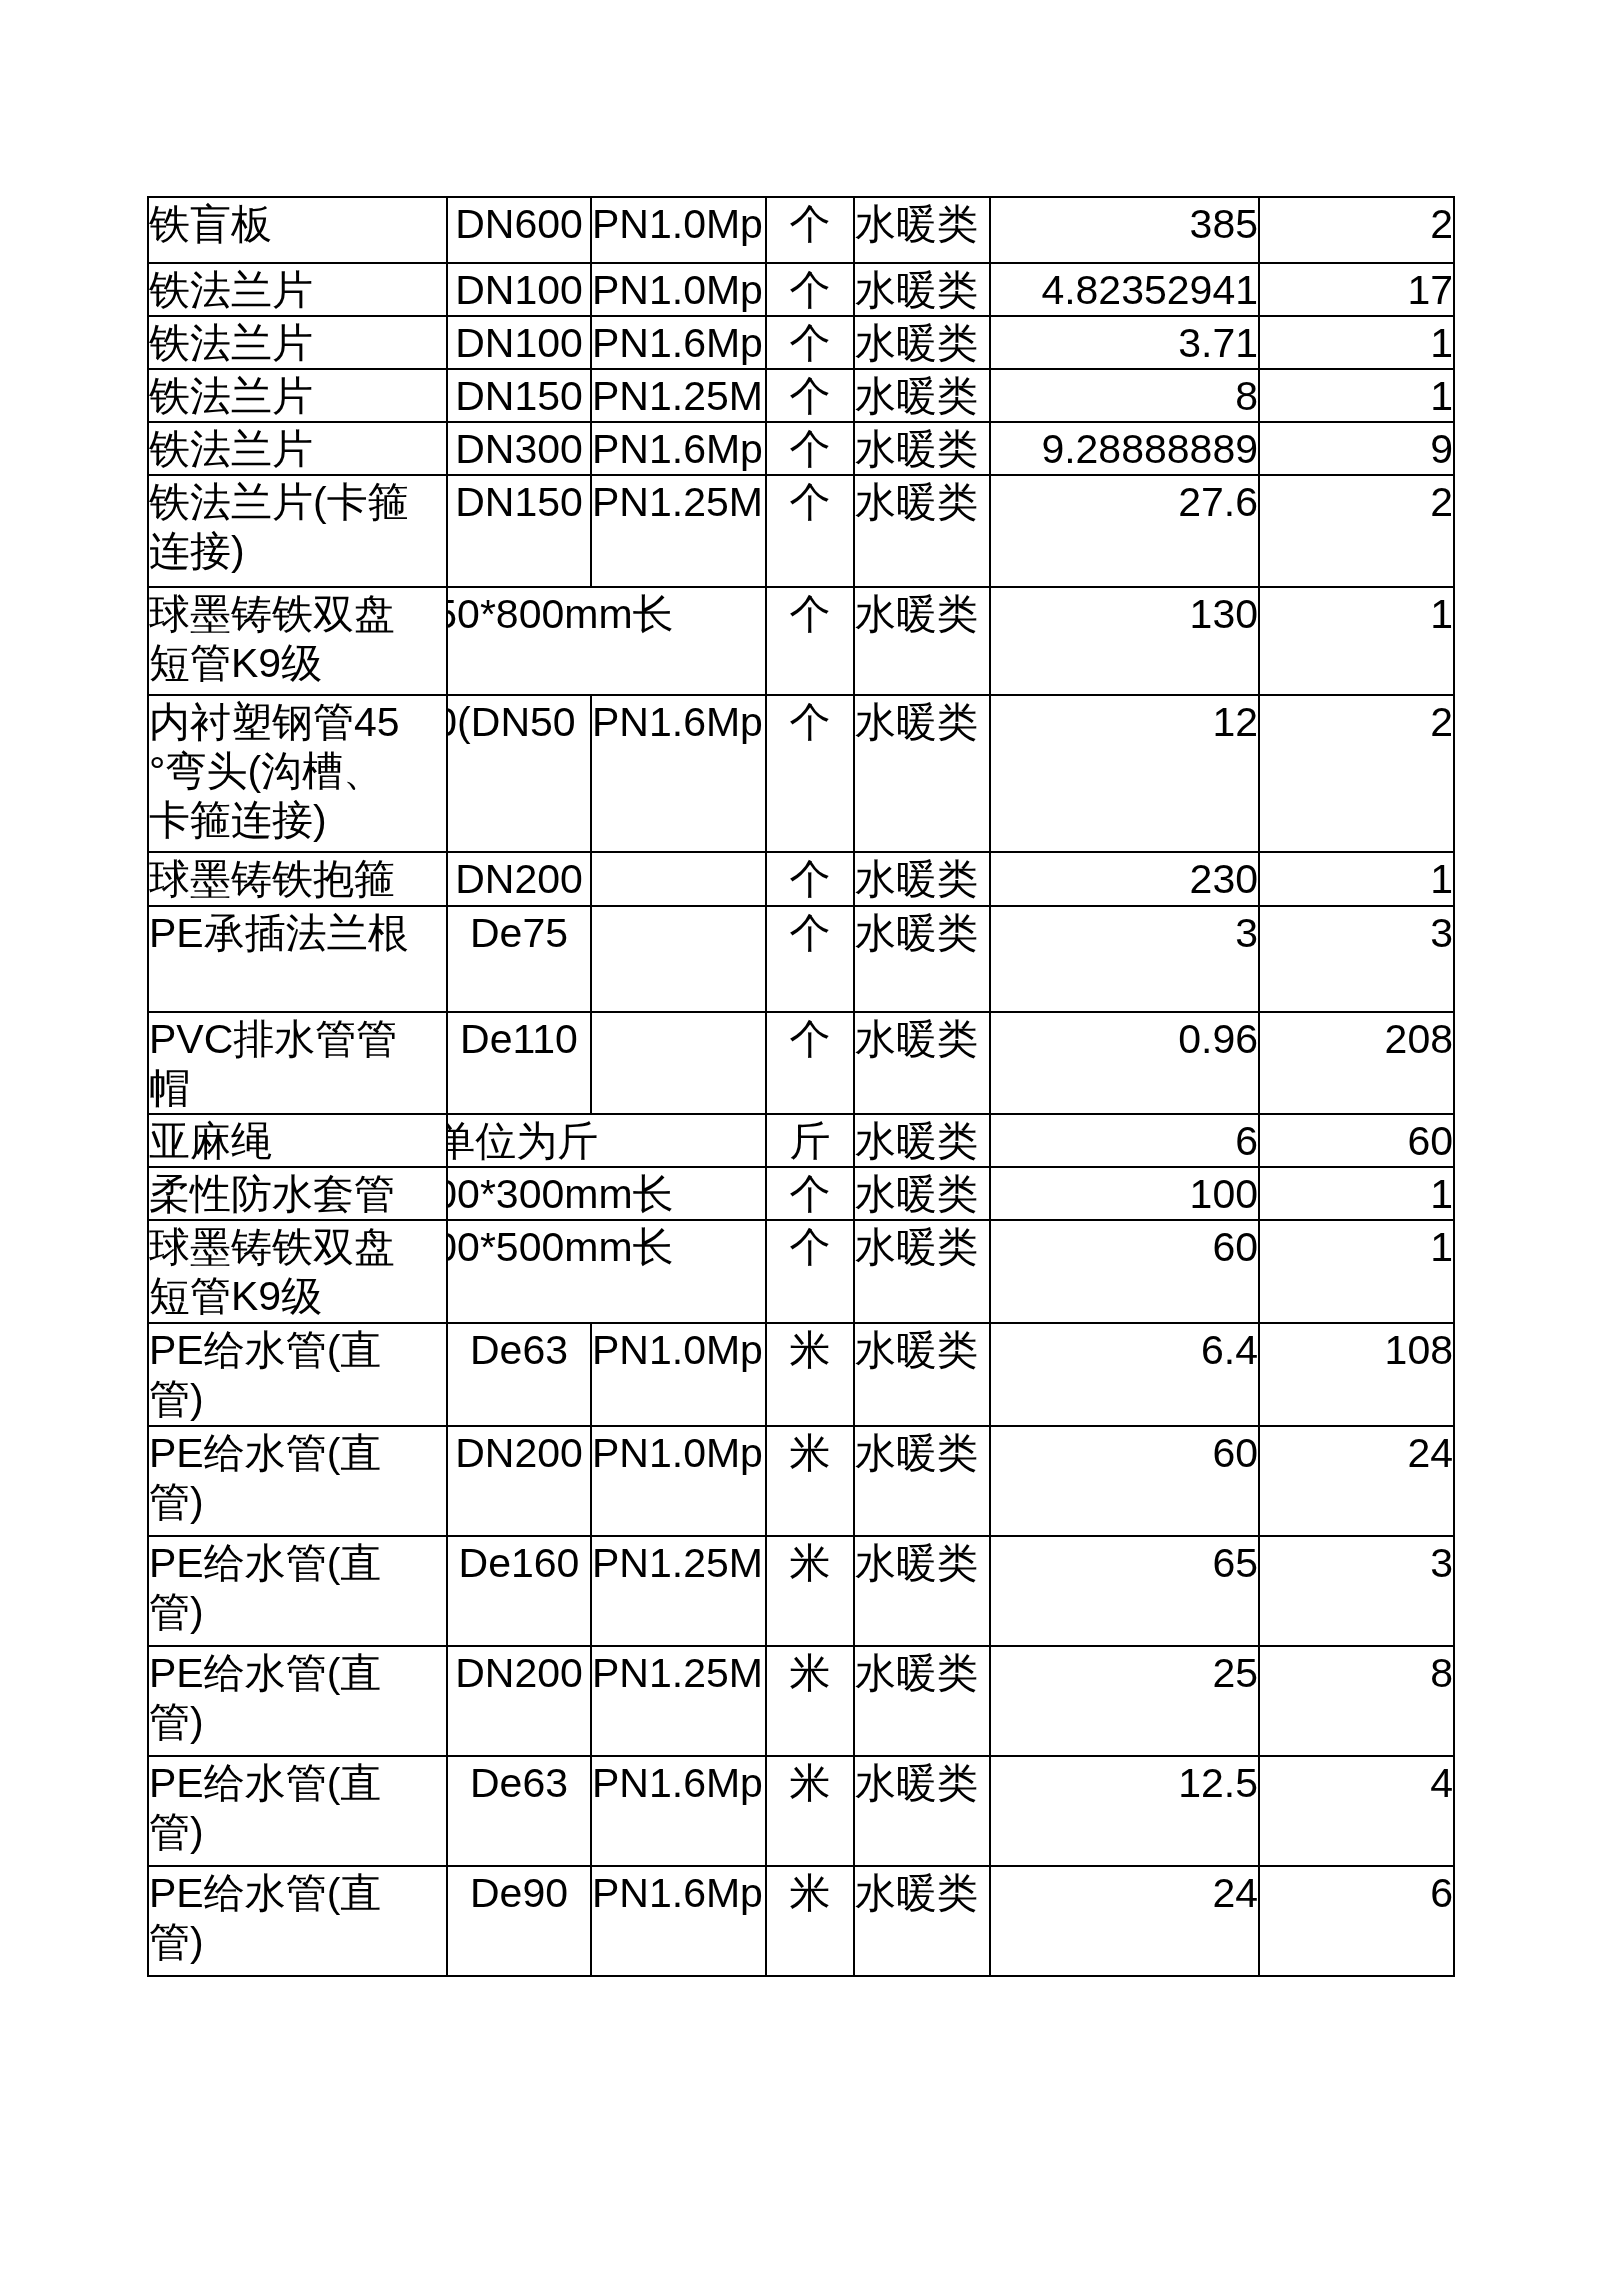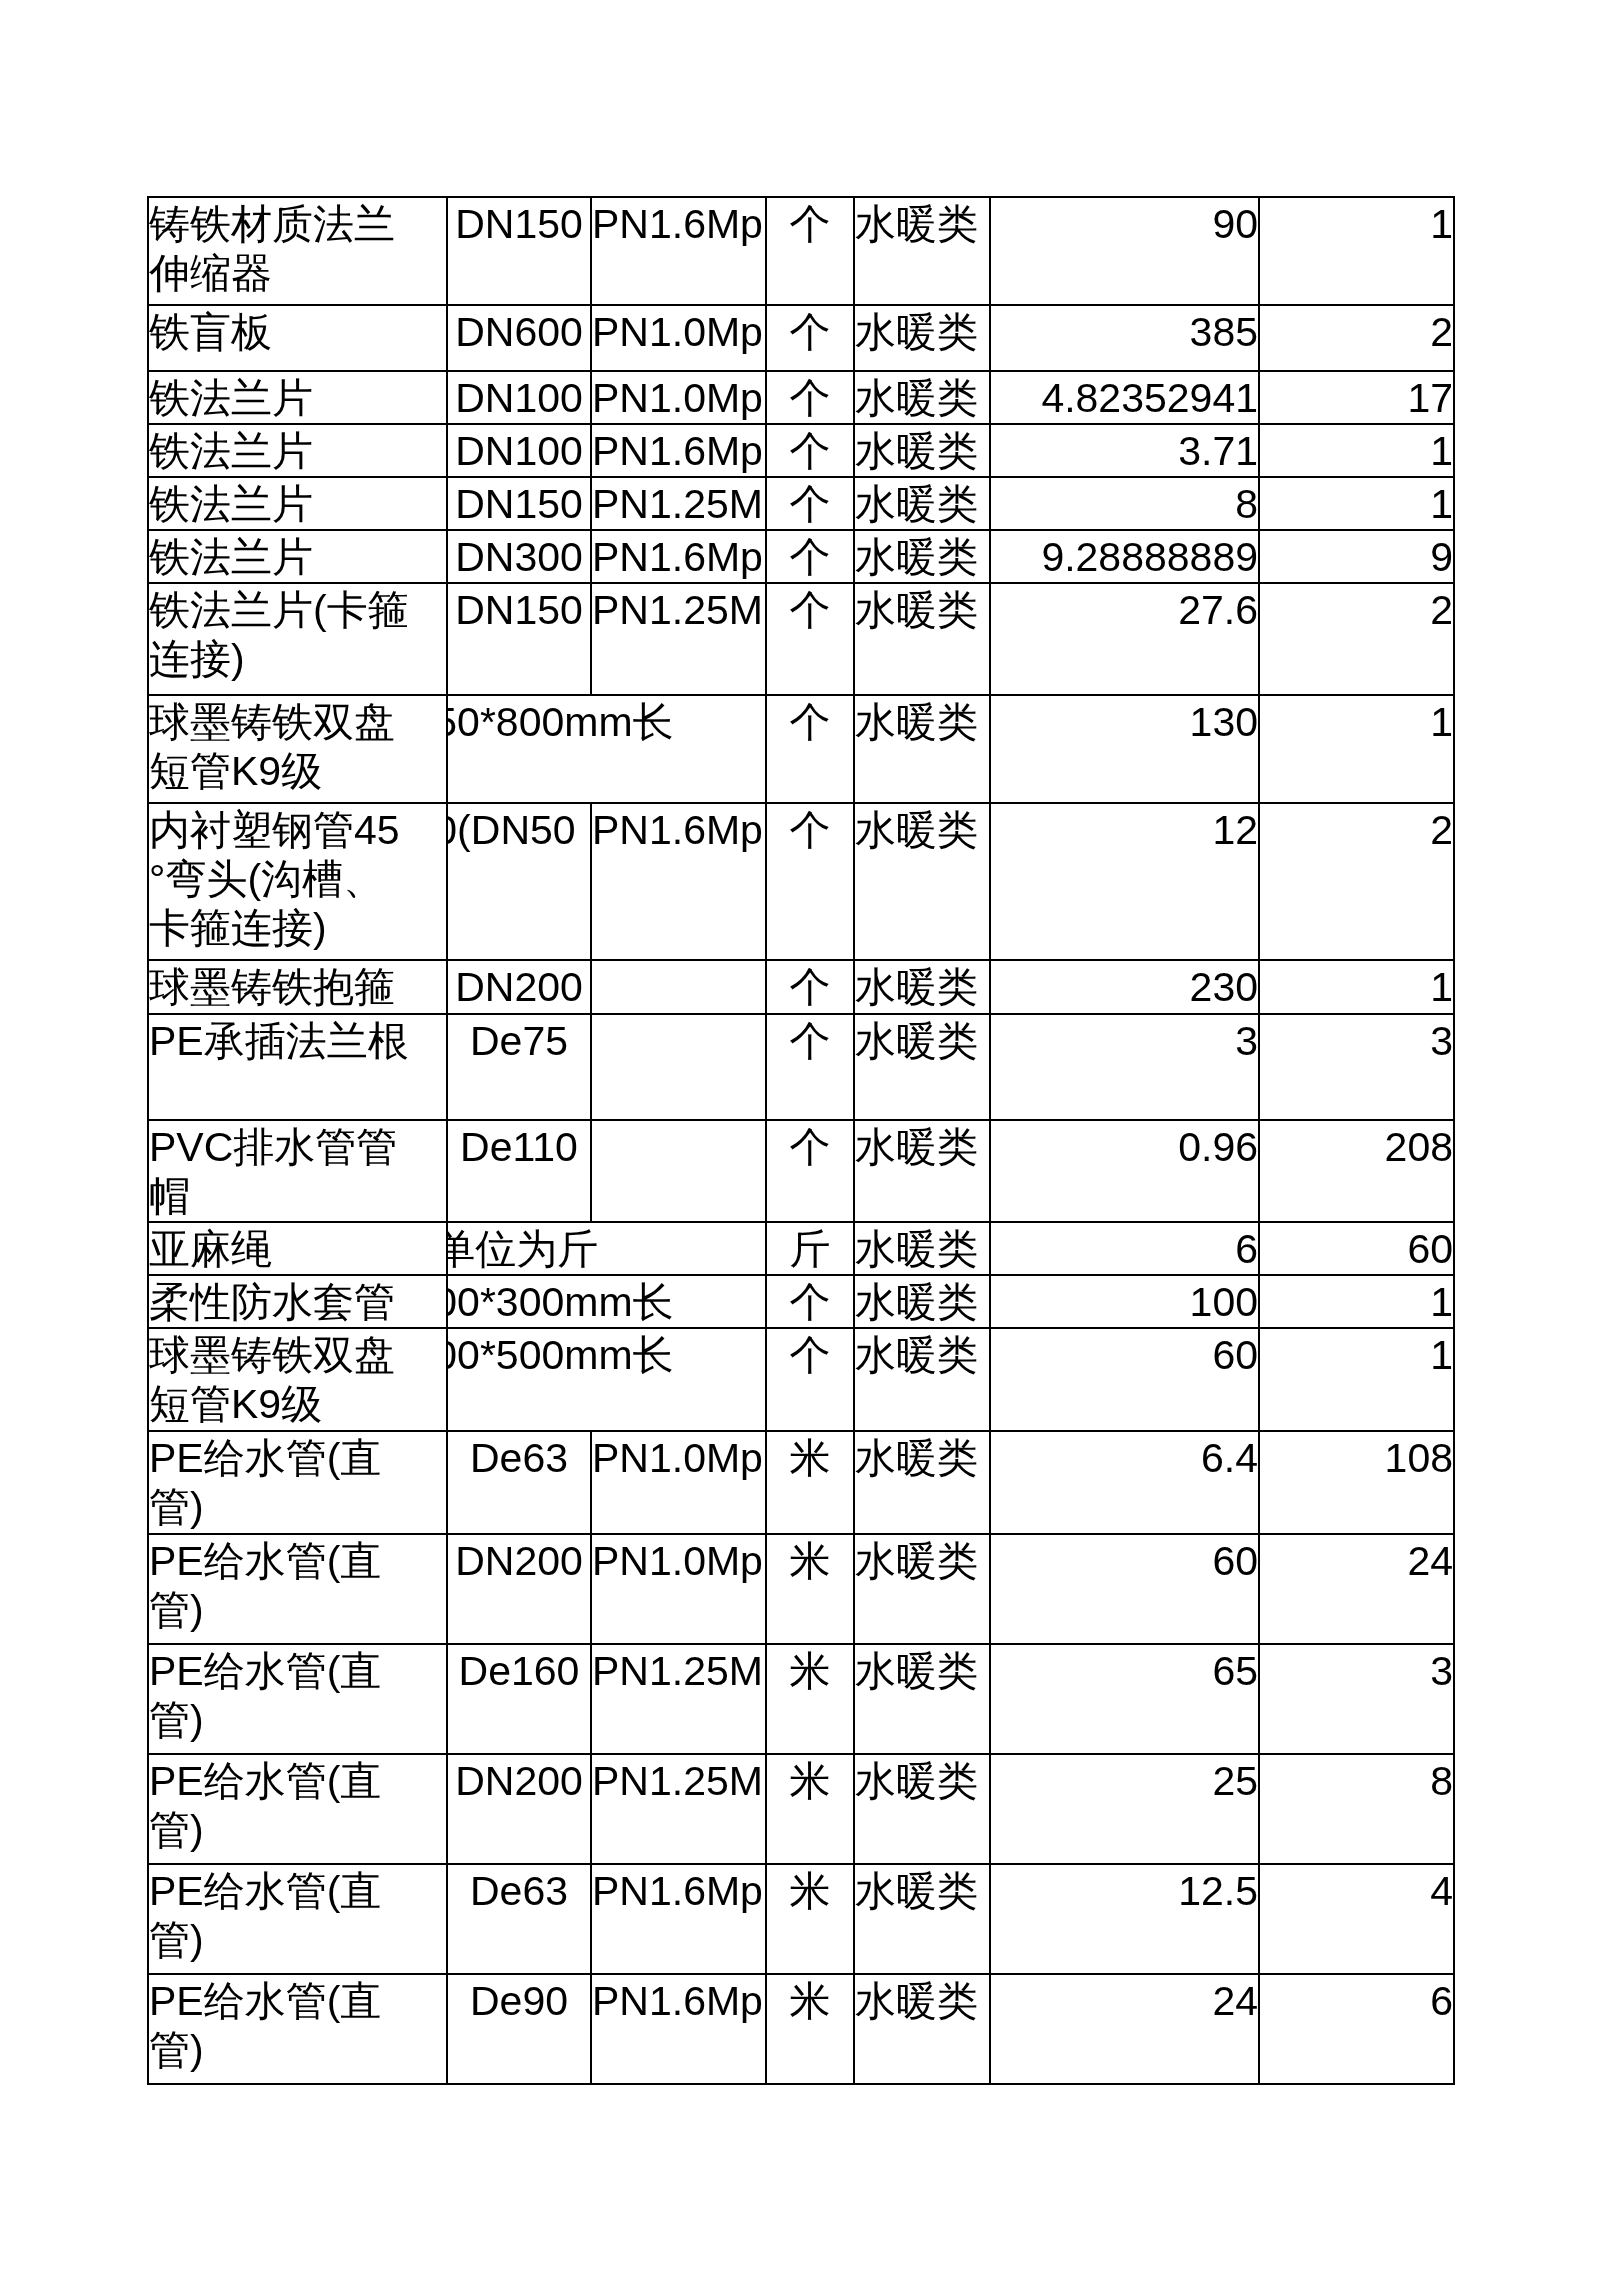--- a/index.html
+++ b/index.html
@@ -77,30 +77,20 @@
     <colgroup>
       <col style="width:299px">
       <col style="width:144px">
       <col style="width:175px">
       <col style="width:88px">
       <col style="width:136px">
       <col style="width:269px">
       <col style="width:195px">
     </colgroup>
     <tbody>
-        <tr style="height: 108px;">
-          <td class="c-name">铸铁材质法兰
-伸缩器</td>
-          <td class="c-spec">DN150</td>
-          <td class="c-pressure">PN1.6Mp</td>
-          <td class="c-unit">个</td>
-          <td class="c-category">水暖类</td>
-          <td class="c-price">90</td>
-          <td class="c-qty">1</td>
-        </tr>
         <tr style="height: 66px; border-radius: 21px;">
           <td class="c-name">铁盲板</td>
           <td class="c-spec">DN600</td>
           <td class="c-pressure">PN1.0Mp</td>
           <td class="c-unit">个</td>
           <td class="c-category">水暖类</td>
           <td class="c-price">385</td>
           <td class="c-qty">2</td>
         </tr>
         <tr style="height: 50px;">

